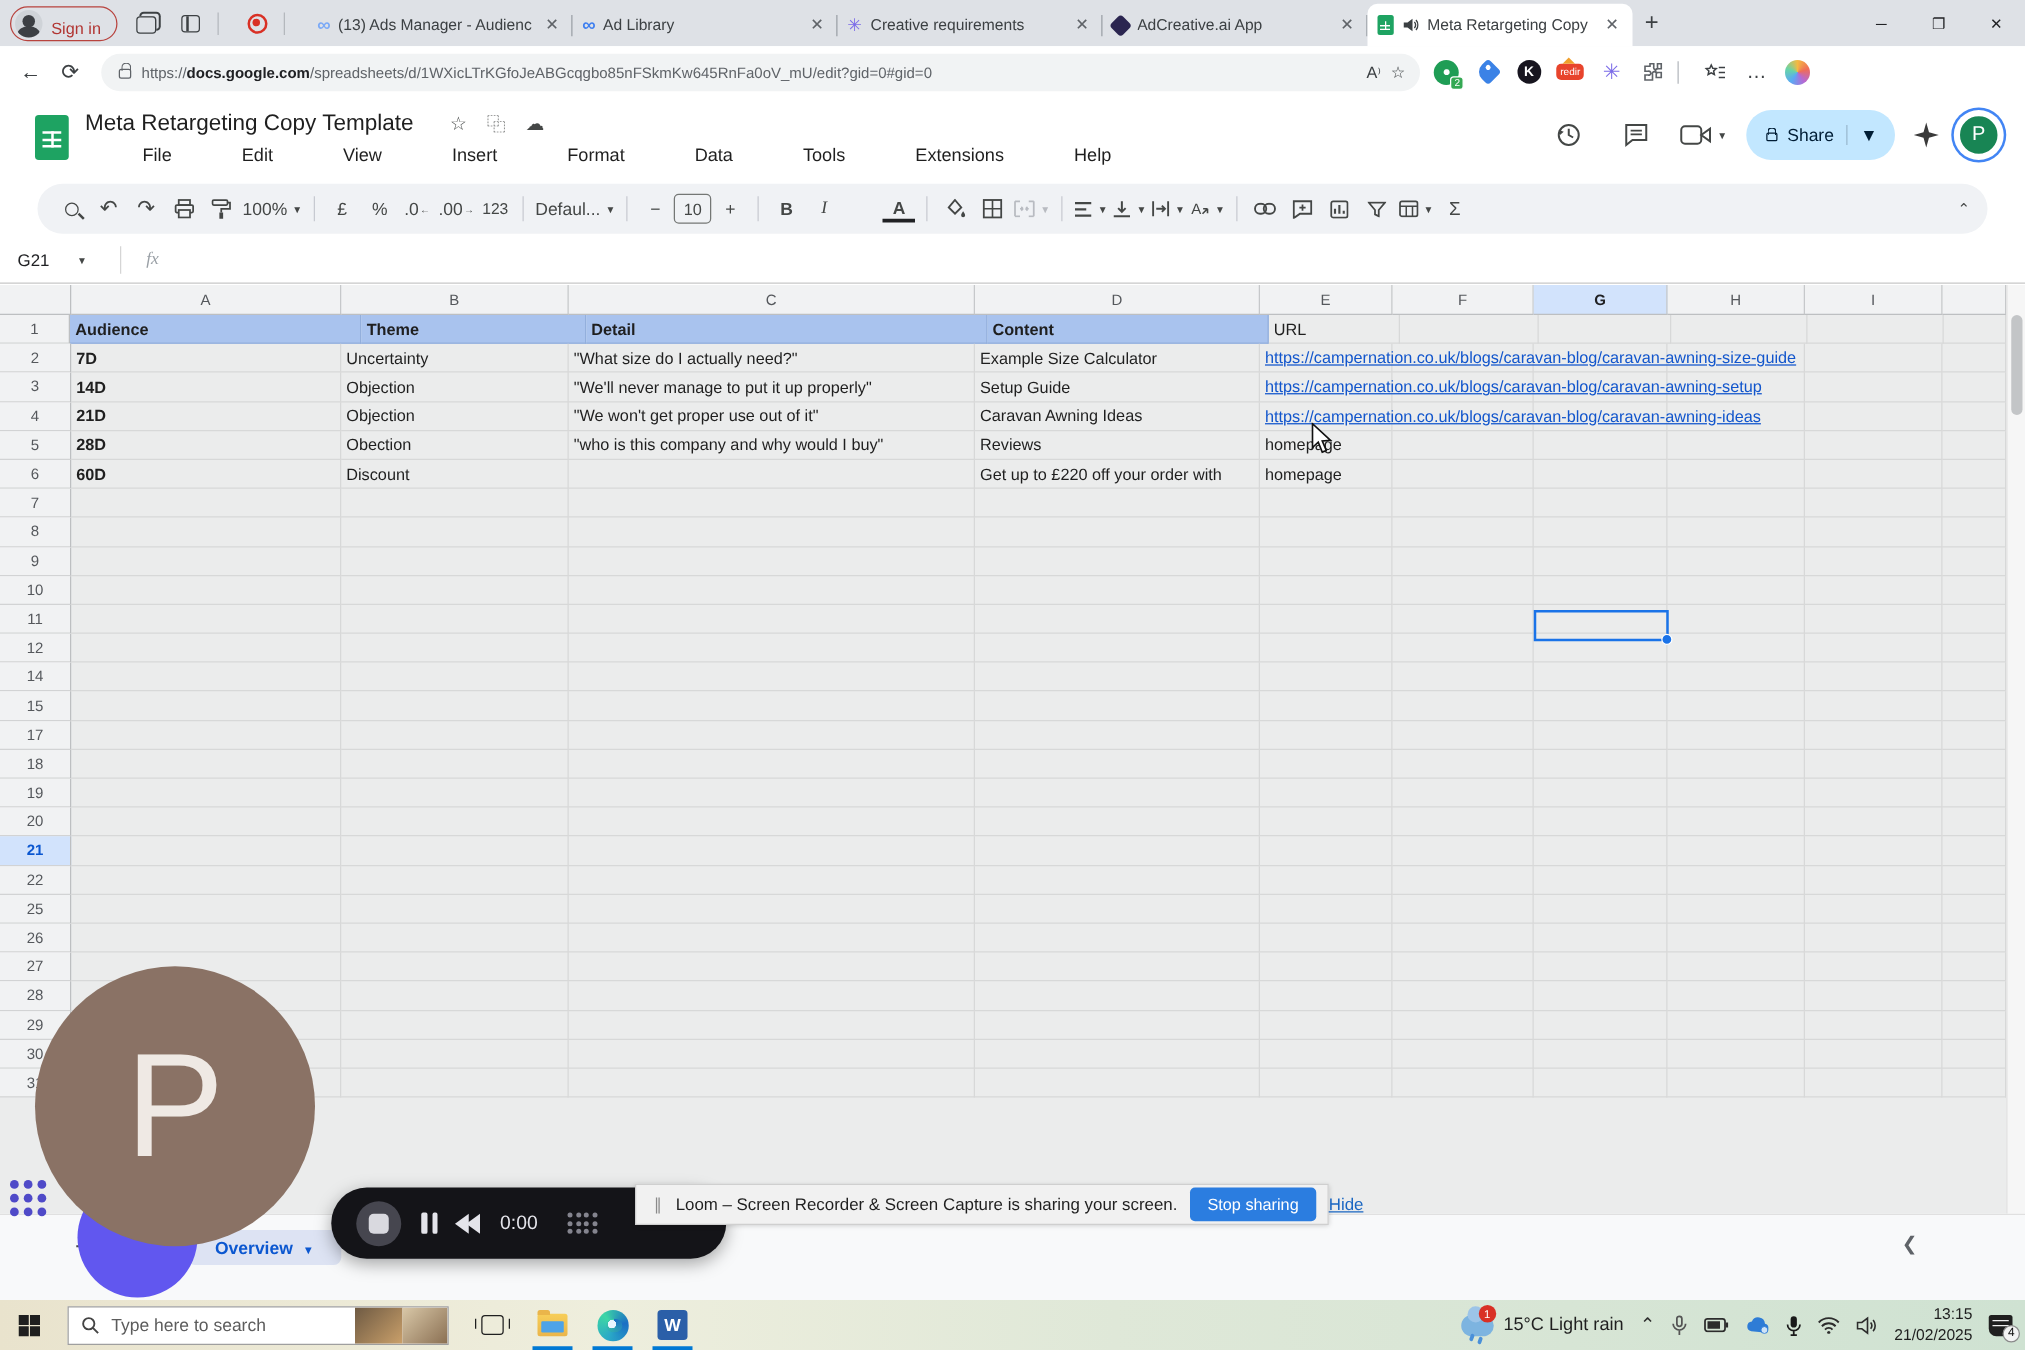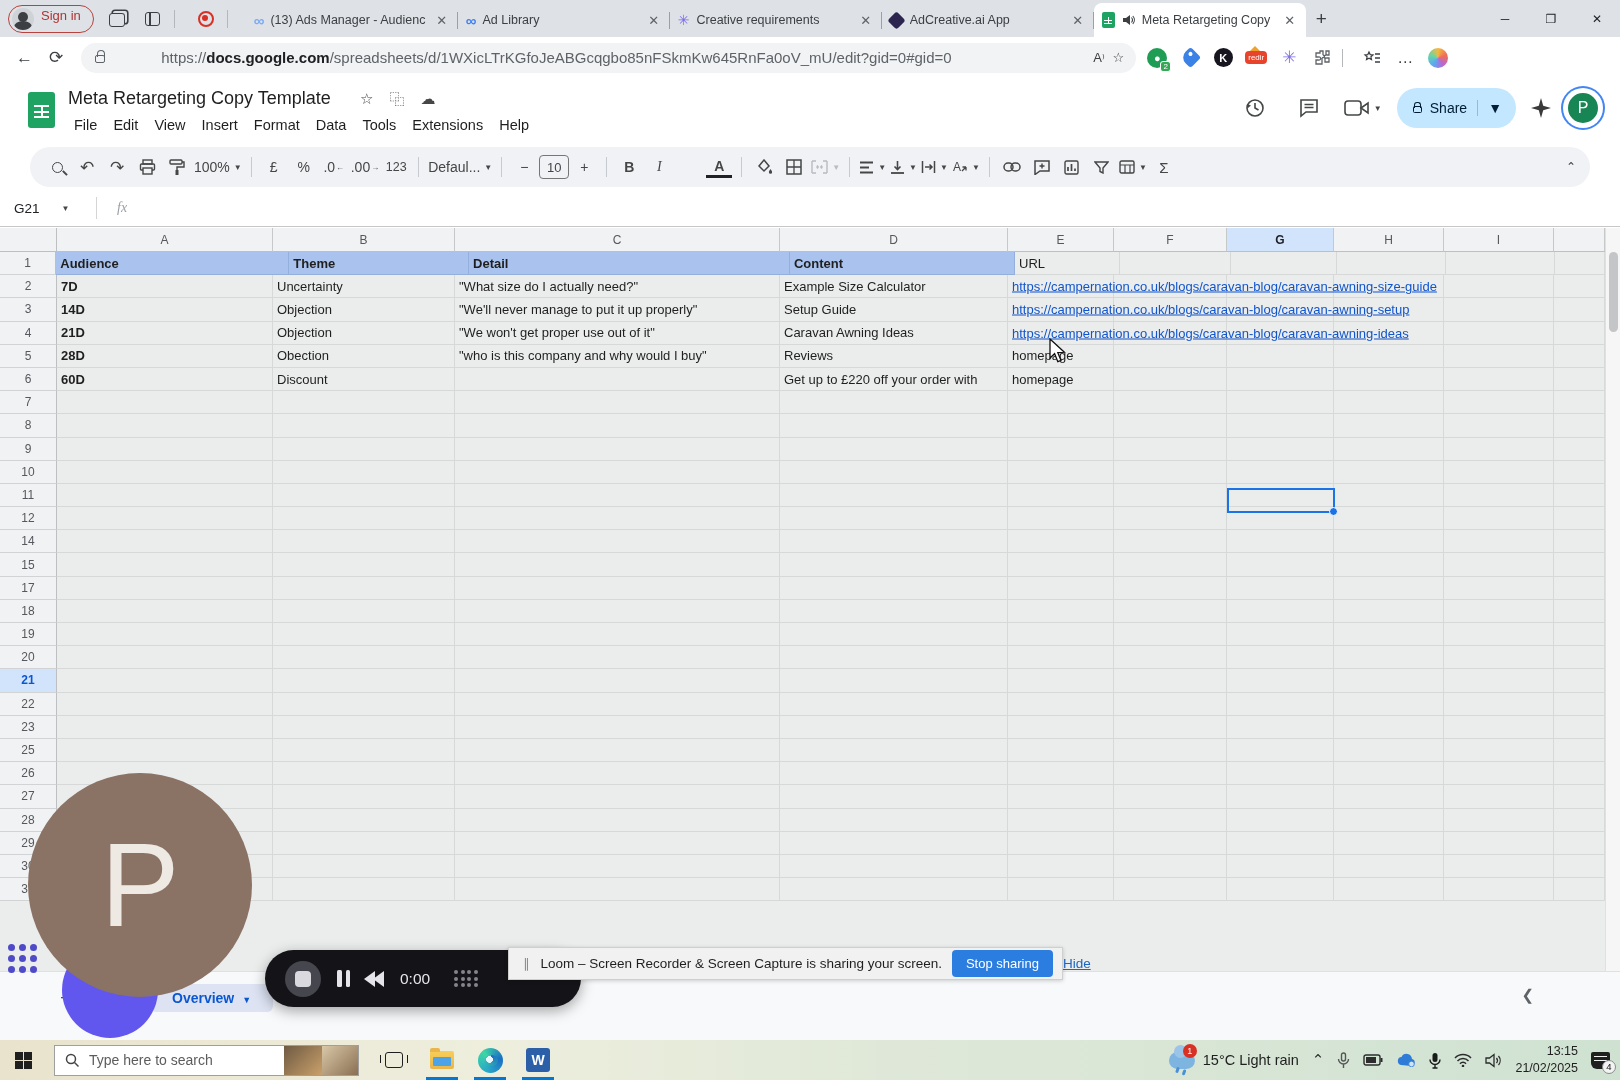--- a/index.html
+++ b/index.html
@@ -2,21 +2,21 @@
 <html><head>
 <meta charset="utf-8">
 <style>
   * { box-sizing: border-box; margin: 0; padding: 0; }
   html,body { width:1620px; height:1080px; overflow:hidden; background:#fff;
     font-family:"Liberation Sans","DejaVu Sans",sans-serif; }
   #stage { position:relative; width:1620px; height:1080px; background:#fff; }
 
   
   #tabstrip { position:absolute; top:0; left:0; width:1620px; height:37px; background:#dee1e6; display:flex; align-items:center; }
-  .profile-pill { display:flex; align-items:flex-start; gap:7px; border:1.5px solid #b8433e; border-radius:16px; padding:2px 12px 2px 3px; margin-left:8px; height:28px; }
+  .profile-pill { display:flex; align-items:flex-end; gap:7px; border:1.5px solid #b8433e; border-radius:16px; padding:2px 12px 2px 3px; margin-left:8px; height:28px; }
   .profile-pill .pavatar { width:22px; height:22px; border-radius:50%; background:#cfd3d8; position:relative; overflow:hidden; }
   .profile-pill .pavatar:before { content:""; position:absolute; left:6px; top:4px; width:10px; height:10px; border-radius:50%; background:#3c3f44; }
   .profile-pill .pavatar:after { content:""; position:absolute; left:2px; top:13px; width:18px; height:12px; border-radius:50%; background:#3c3f44; }
   .profile-pill span { color:#b13431; font-size:13px; }
   .strip-icon { width:26px; height:26px; margin-left:10px; display:flex; align-items:center; justify-content:center; color:#3c4043; }
   .ws-icon { width:16px; height:14px; border:1.6px solid #3c4043; border-radius:3px; box-shadow:3px -3px 0 -1px #dee1e6, 3px -3px 0 0.6px #3c4043; margin-top:3px;}
   .vt-icon { width:15px; height:14px; border:1.6px solid #3c4043; border-radius:3px; position:relative; }
   .vt-icon:before { content:""; position:absolute; left:3px; top:0; bottom:0; width:1.6px; background:#3c4043; }
   .strip-divider { width:1px; height:18px; background:#b4b8bd; margin:0 8px; }
   .rec-dot { width:16px; height:16px; border:2.5px solid #d93025; border-radius:50%; position:relative; }
@@ -37,42 +37,42 @@
   .newtab-btn { font-size:19px; color:#3c4043; margin-left:10px; }
   .win-controls { position:absolute; right:0; top:0; height:37px; display:flex; }
   .win-btn { width:46px; height:100%; display:flex; align-items:center; justify-content:center; font-size:12px; color:#202124; }
 
   
   #addressbar { position:absolute; top:37px; left:0; width:1620px; height:41px; background:#fff; display:flex; align-items:center; }
   .nav-ic { font-size:17px; color:#3c4043; margin-left:16px; }
   .url-pill { margin-left:18px; width:1055px; height:30px; background:#f1f3f4; border-radius:16px; display:flex; align-items:center; padding:0 12px; }
   .lock-ic { width:10px; height:8px; border:1.4px solid #5f6368; border-radius:2px; position:relative; margin:3px 8px 0 2px; }
   .lock-ic:before { content:""; position:absolute; left:1px; top:-6px; width:6px; height:6px; border:1.4px solid #5f6368; border-bottom:none; border-radius:4px 4px 0 0; }
-  .url-text { font-size:15px; color:#5f6368; white-space:nowrap; overflow:hidden; flex:1;margin-left:48px; }
+  .url-text { font-size:12px; color:#5f6368; white-space:nowrap; overflow:hidden; flex:1; }
   .url-text b { color:#202124; font-weight:bold; }
   .pill-right { font-size:13px; color:#3c4043; margin-left:8px; }
   .ext-ic { width:24px; height:24px; margin-left:9px; display:flex; align-items:center; justify-content:center; position:relative; }
   .ext-person { width:20px; height:20px; border-radius:50%; background:#1f9d55; color:#fff; font-size:11px; display:flex; align-items:center; justify-content:center; }
   .ext-badge { position:absolute; right:-2px; bottom:-2px; background:#34a853; color:#fff; font-size:8px; width:11px; height:11px; border-radius:3px; display:flex; align-items:center; justify-content:center; border:1px solid #fff;}
   .ext-tag { width:15px; height:15px; background:#3b82e6; border-radius:3px 3px 3px 8px; transform:rotate(45deg); position:relative; }
   .ext-tag:before { content:""; position:absolute; left:3px; top:3px; width:4px; height:4px; background:#fff; border-radius:50%; }
   .ext-k { width:19px; height:19px; border-radius:50%; background:#17151f; color:#fff; font-size:11px; font-weight:bold; display:flex; align-items:center; justify-content:center; }
   .ext-redir { background:#e8442c; border-radius:4px; color:#fff; font-size:8px; padding:2px 3px; position:relative; }
   .ext-redir:before { content:""; position:absolute; top:-5px; left:5px; border-left:5px solid transparent; border-right:5px solid transparent; border-bottom:5px solid #f0a02c; }
   .copilot { width:20px; height:20px; border-radius:50%; background:conic-gradient(#f4b942,#ef6c5a,#b569d4,#5aa9f4,#67d4a8,#f4b942); }
 
   
   #sheader { position:absolute; top:78px; left:0; width:1620px; height:67px; background:#fff; }
   .slogo { position:absolute; left:28px; top:14px; width:27px; height:36px; background:#1ea362; border-radius:3px; }
   .slogo:before { content:""; position:absolute; left:6px; top:13px; width:15px; height:13px;
     background:linear-gradient(#fff,#fff) 0 0/15px 2px no-repeat, linear-gradient(#fff,#fff) 0 5.5px/15px 2px no-repeat, linear-gradient(#fff,#fff) 0 11px/15px 2px no-repeat, linear-gradient(#fff,#fff) 6.5px 0/2px 13px no-repeat; }
   .doc-title { position:absolute; left:68px; top:10px; font-size:18px; color:#1f1f1f; }
   .title-icons { position:absolute; left:360px; top:12px; display:flex; gap:16px; color:#444746; font-size:15px; }
   .menu-row { position:absolute; left:66px; top:36px; display:flex; }
-  .menu-item { font-size:14.5px; color:#1f1f1f; padding:3px 8px; border-radius:4px; }
+  .menu-item { font-size:14.5px; color:#1f1f1f; padding:3px 8px; border-radius:4px;margin-left:40px; }
   .hdr-right { position:absolute; right:20px; top:10px; display:flex; align-items:center; gap:14px; }
   .hicon { width:40px; height:40px; display:flex; align-items:center; justify-content:center; color:#444746; }
   .share-btn { display:flex; align-items:center; background:#c2e7ff; border-radius:20px; height:40px; padding:0 6px 0 16px; gap:8px; }
   .share-btn .slock { width:9px; height:7px; border:1.5px solid #001d35; border-radius:1.5px; position:relative; margin-top:3px; }
   .share-btn .slock:before { content:""; position:absolute; left:0.5px; top:-5px; width:5px; height:5px; border:1.5px solid #001d35; border-bottom:none; border-radius:3px 3px 0 0; }
   .share-btn span { font-size:14px; color:#001d35; font-weight:500; }
   .share-caret { border-left:1px solid #99b9cf; padding:0 8px 0 10px; margin-left:2px; color:#001d35; font-size:10px; }
   .gem { font-size:20px; color:#3c3c3c; }
   .uavatar { width:34px; height:34px; border-radius:50%; background:#188554; color:#fff; font-size:16px; display:flex; align-items:center; justify-content:center; border:2px solid #fff; outline:2.5px solid transparent;
     box-shadow:0 0 0 3px #fff, 0 0 0 5px #4285f4; }
@@ -761,33 +761,20 @@
         <div class="g-cell" style="width:325px"></div>
         <div class="g-cell" style="width:228px"></div>
         <div class="g-cell" style="width:106px"></div>
         <div class="g-cell" style="width:113px"></div>
         <div class="g-cell" style="width:107px"></div>
         <div class="g-cell" style="width:110px"></div>
         <div class="g-cell" style="width:110px"></div>
         <div class="g-cell" style="width:51px"></div>
       </div>
       <div class="g-row">
-        <div class="g-rownum">23</div>
-        <div class="g-cell" style="width:216px"></div>
-        <div class="g-cell" style="width:182px"></div>
-        <div class="g-cell" style="width:325px"></div>
-        <div class="g-cell" style="width:228px"></div>
-        <div class="g-cell" style="width:106px"></div>
-        <div class="g-cell" style="width:113px"></div>
-        <div class="g-cell" style="width:107px"></div>
-        <div class="g-cell" style="width:110px"></div>
-        <div class="g-cell" style="width:110px"></div>
-        <div class="g-cell" style="width:51px"></div>
-      </div>
-      <div class="g-row">
         <div class="g-rownum">25</div>
         <div class="g-cell" style="width:216px"></div>
         <div class="g-cell" style="width:182px"></div>
         <div class="g-cell" style="width:325px"></div>
         <div class="g-cell" style="width:228px"></div>
         <div class="g-cell" style="width:106px"></div>
         <div class="g-cell" style="width:113px"></div>
         <div class="g-cell" style="width:107px"></div>
         <div class="g-cell" style="width:110px"></div>
         <div class="g-cell" style="width:110px"></div>

